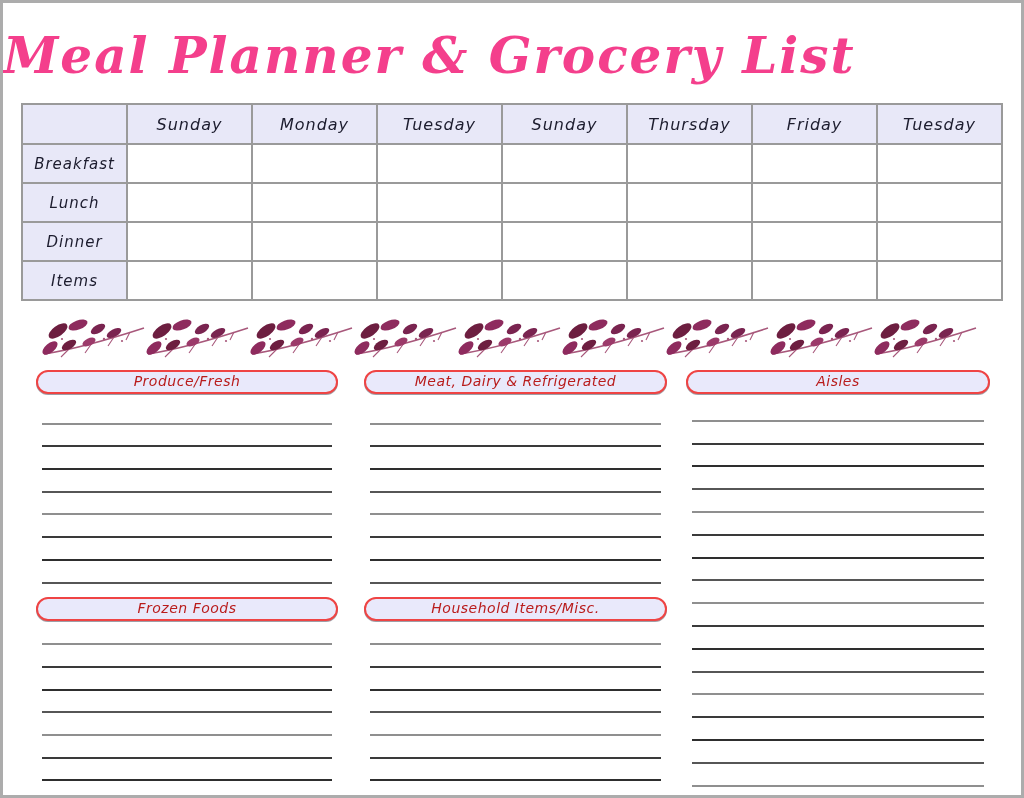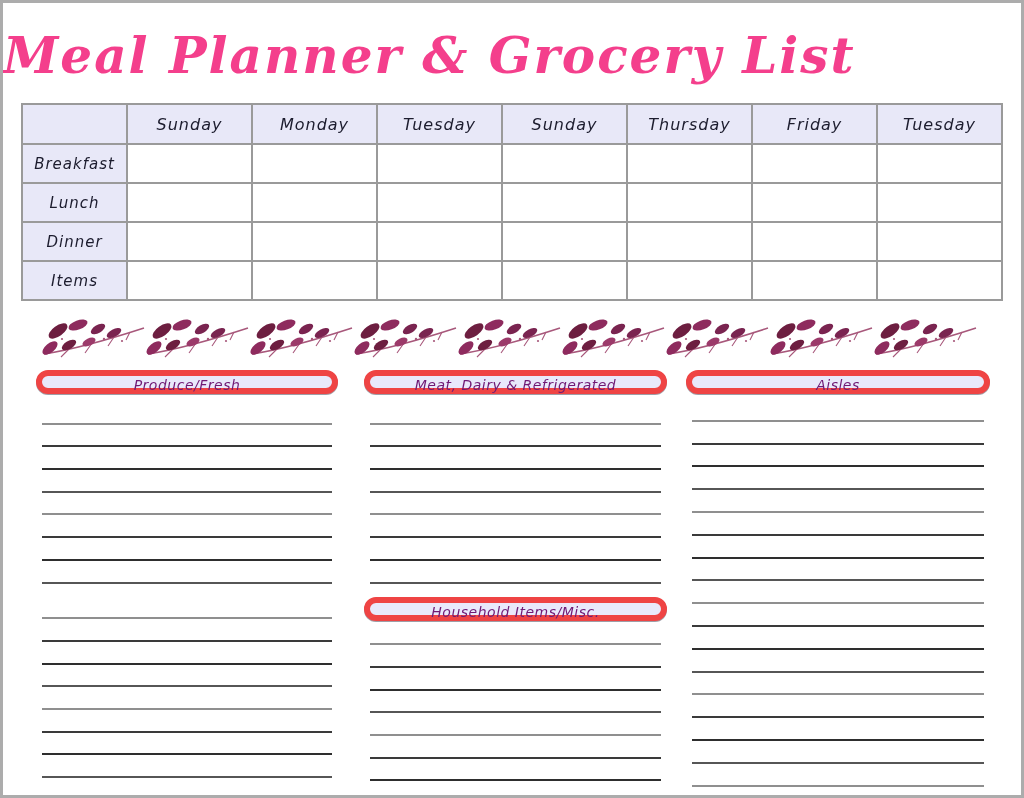--- a/index.html
+++ b/index.html
@@ -52,27 +52,27 @@
   .floral-wrap { text-align:center; margin-top:3px; height:46px; }
 
   
   .grocery { display:flex; padding:0 31px 0 33px; margin-top:7px; }
   .col-left  { width:304px; }
   .col-mid   { width:305px; margin-left:26px; margin-right:19px; }
   .col-right { width:306px; }
 
   .pill {
     height:24px; box-sizing:border-box;
-    border:6px solid #ef4444;
+    border:2px solid #ef4444;
     border-radius:13px;
     background:#e9e9fb;
     box-shadow:0 1px 0 rgba(40,40,60,0.45);
     text-align:center;
     font-style:italic; font-size:14px; line-height:19px;
-    letter-spacing:0.5px; color:#701a75;
+    letter-spacing:0.5px; color:#b91c1c;
   }
   .section + .section { margin-top:13px; }
 
   .ruled { margin:8px 6px 0 6px; }
   .section.bottom .ruled { margin-top:2px; }
   .line { height:20.7px; border-bottom:2px solid #3a3a3a; }
   .line:nth-child(4n+1) { border-bottom-color:#8f8f8f; }
   .line:nth-child(4n+3) { border-bottom-color:#2e2e2e; }
   .line:nth-child(4n)   { border-bottom-color:#565656; }
   .section.aisles .ruled { margin-top:5px; }
@@ -191,20 +191,21 @@
             <div class="line"></div>
             <div class="line"></div>
             <div class="line"></div>
             <div class="line"></div>
             <div class="line"></div>
             <div class="line"></div>
             <div class="line"></div>
           </div>
         </div>
       <div class="section bottom">
+          <div class="pill">Frozen Foods</div>
           <div class="ruled">
             <div class="line"></div>
             <div class="line"></div>
             <div class="line"></div>
             <div class="line"></div>
             <div class="line"></div>
             <div class="line"></div>
             <div class="line"></div>
             <div class="line"></div>
           </div>

